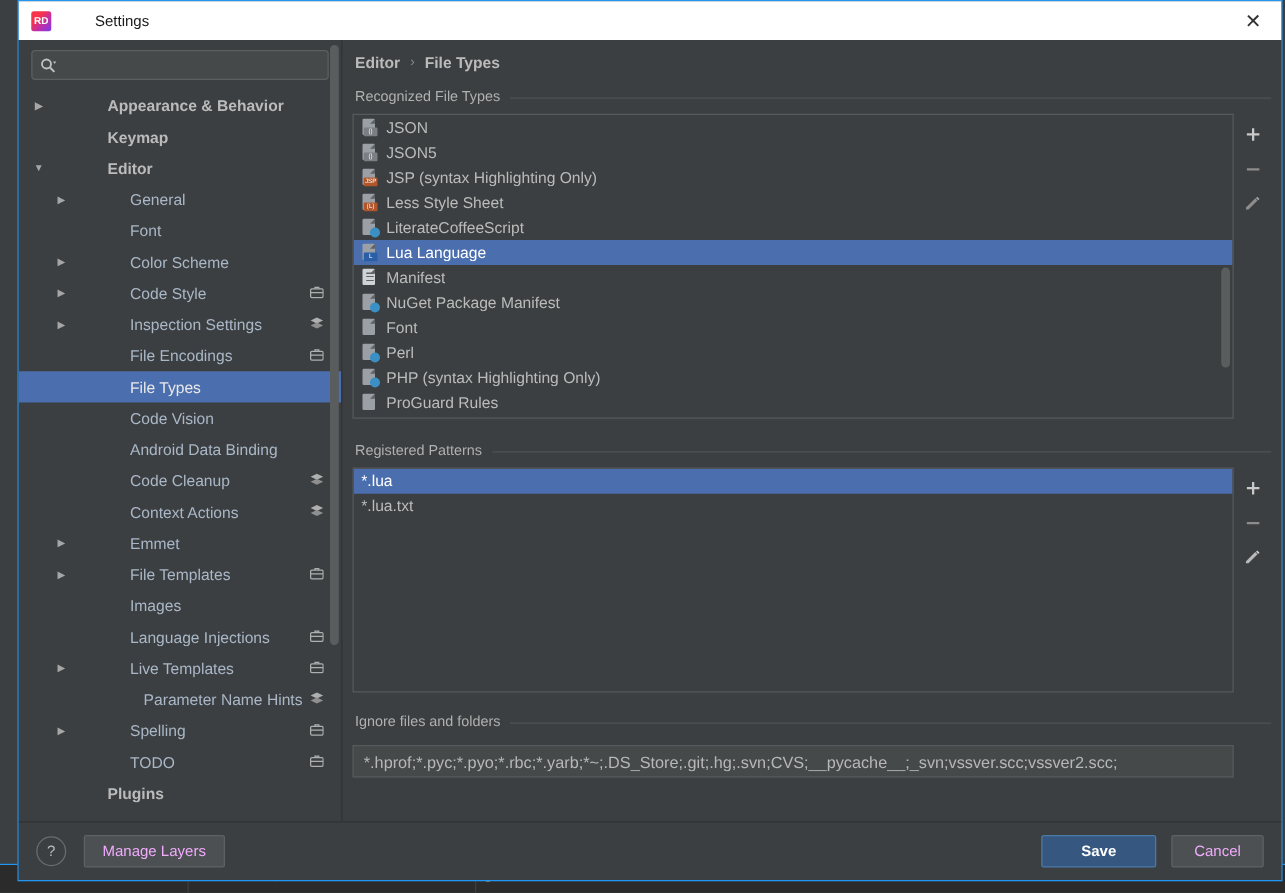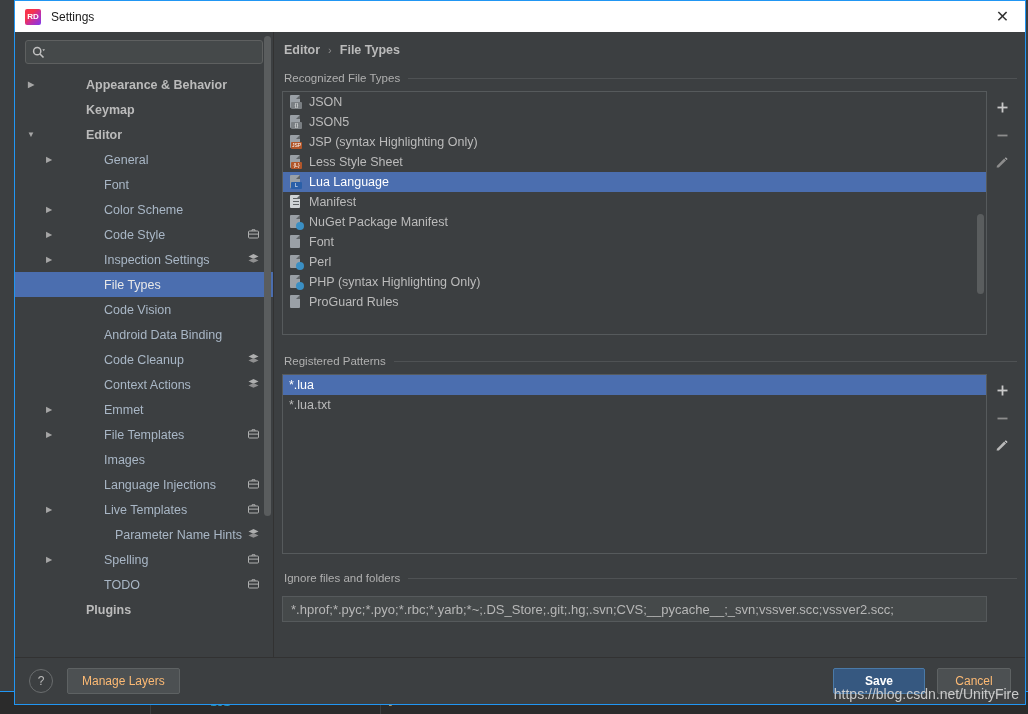--- a/index.html
+++ b/index.html
@@ -39,21 +39,21 @@
     position: absolute; left: 14px; top: 0; width: 1012px; height: 705px;
     border: 1px solid #2196f3;
     box-sizing: border-box;
     background: #3c3f41;
     display: flex; flex-direction: column;
   }
 
   
   .titlebar {
     height: 31px; background: #ffffff; flex: 0 0 31px;
-    display: flex; align-items: center; position: relative;
+    display: flex; align-items: center; position: relative; gap: 25px;
   }
   .titlebar .app-icon {
     width: 16px; height: 16px; margin-left: 10px; border-radius: 2px;
     background: linear-gradient(135deg,#f7334c 0%,#f7334c 33%,#c42ea2 60%,#7c3aed 100%);
     position: relative; flex: 0 0 16px;
   }
   .titlebar .app-icon::after {
     content: "RD"; position: absolute; left: 0; right: 0; top: 0; bottom: 0;
     color: #fff; font-size: 8px; font-weight: bold; line-height: 16px; text-align: center;
   }
@@ -182,21 +182,21 @@
     border-top: 1px solid #323232;
     display: flex; align-items: center; padding: 0 14px; position: relative;
   }
   .help-btn {
     width: 22px; height: 22px; border-radius: 50%; border: 1px solid #6a6d6e;
     color: #bbbbbb; font-size: 12px; display: flex; align-items: center;
     justify-content: center; cursor: pointer; flex: 0 0 22px;
   }
   .btn {
     height: 26px; min-width: 74px; padding: 0 14px; border: 1px solid #5e6263;
-    background: #4c5052; color: #fdba74; font-size: 12px; border-radius: 2px;
+    background: #4c5052; color: #f0abfc; font-size: 12px; border-radius: 2px;
     display: flex; align-items: center; justify-content: center; cursor: pointer;
     box-sizing: border-box; font-family: "Liberation Sans", sans-serif;
   }
   .btn.manage { margin-left: 14px; min-width: 104px; }
   .btn.primary {
     background: #365880; border-color: #4a7aa8; color: #ffffff;
     min-width: 92px; font-weight: bold;
   }
   .footer .spacer { flex: 1 1 auto; }
   .footer .btn + .btn { margin-left: 12px; }
@@ -309,20 +309,29 @@
               </svg></span>
           </div>
           <div class="tree-row" style="padding-left: 26px;">
             <span class="arrow">▶</span>
             <span class="label">Inspection Settings</span>
             <span class="badge"><svg width="11" height="11" viewBox="0 0 11 11">
                 <polygon points="5.5,1 10.5,3.4 5.5,5.8 0.5,3.4" fill="#c3c3c3"></polygon>
                 <polygon points="5.5,5 10.5,7.4 5.5,9.8 0.5,7.4" fill="#9e9e9e"></polygon>
               </svg></span>
           </div>
+          <div class="tree-row" style="padding-left: 26px;">
+            <span class="arrow"></span>
+            <span class="label">File Encodings</span>
+            <span class="badge"><svg width="11" height="11" viewBox="0 0 11 11">
+                <rect x="0.5" y="3" width="10" height="7" rx="1" fill="none" stroke="#c3c3c3" stroke-width="1"></rect>
+                <path d="M4 3 V1.8 h3 V3" fill="none" stroke="#c3c3c3" stroke-width="1"></path>
+                <rect x="0.5" y="5.6" width="10" height="1" fill="#c3c3c3"></rect>
+              </svg></span>
+          </div>
           <div class="tree-row selected" style="padding-left: 26px;">
             <span class="arrow"></span>
             <span class="label">File Types</span>
           </div>
           <div class="tree-row" style="padding-left: 26px;">
             <span class="arrow"></span>
             <span class="label">Code Vision</span>
           </div>
           <div class="tree-row" style="padding-left: 26px;">
             <span class="arrow"></span>
@@ -452,20 +461,27 @@
                   <span class="tag" style="background: rgb(177, 86, 42);">JSP</span>
                 </span>
                 <span class="ftext">JSP (syntax Highlighting Only)</span>
               </div>
               <div class="list-row">
                 <span class="ficon">
                   <span class="page"></span>
                   <span class="tag" style="background: rgb(177, 86, 42);">{L}</span>
                 </span>
                 <span class="ftext">Less Style Sheet</span>
+              </div>
+              <div class="list-row">
+                <span class="ficon">
+                  <span class="page"></span>
+                  <span class="dot" style="background: rgb(58, 143, 196);"></span>
+                </span>
+                <span class="ftext">LiterateCoffeeScript</span>
               </div>
               <div class="list-row selected">
                 <span class="ficon">
                   <span class="page"></span>
                   <span class="tag" style="background: rgb(42, 95, 168);">L</span>
                 </span>
                 <span class="ftext">Lua Language</span>
               </div>
               <div class="list-row">
                 <span class="ficon manifest">
@@ -583,15 +599,14 @@
 
     </div>
   </div>
 
   <div class="footer">
     <div class="help-btn">?</div>
     <div class="btn manage">Manage Layers</div>
     <div class="spacer"></div>
     <div class="btn primary">Save</div>
     <div class="btn">Cancel</div>
-    <div class="watermark">https://blog.csdn.net/UnityFire</div>
   </div>
 </div>
 
 </body></html>

